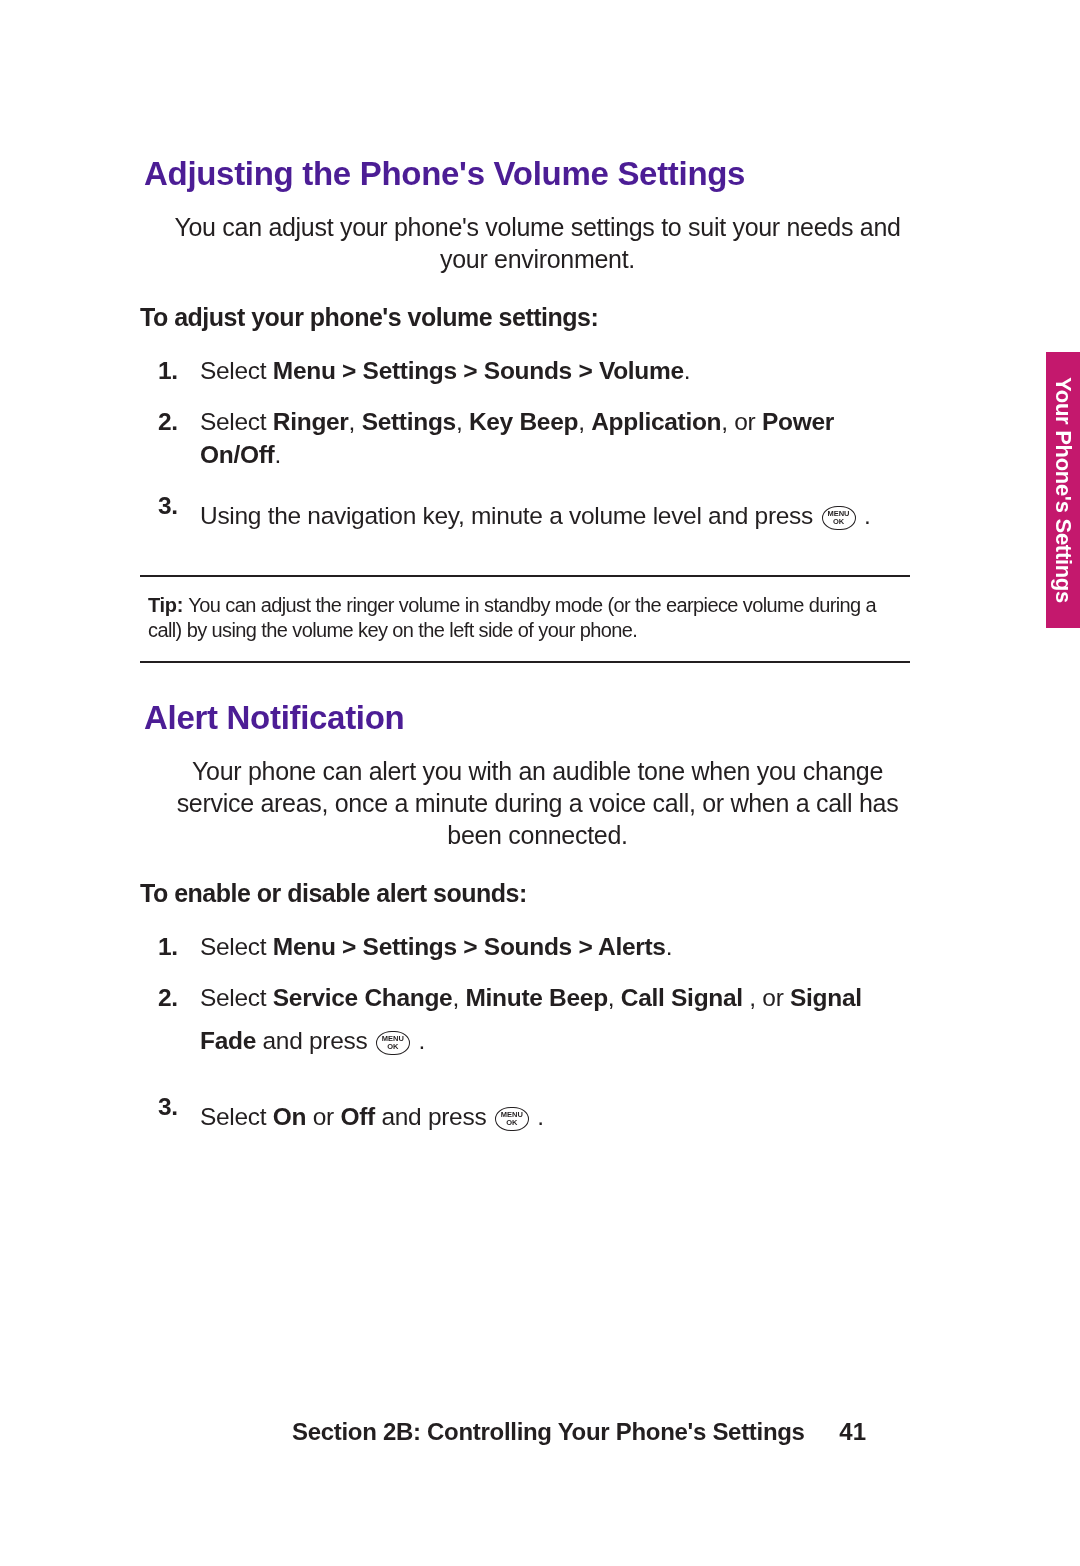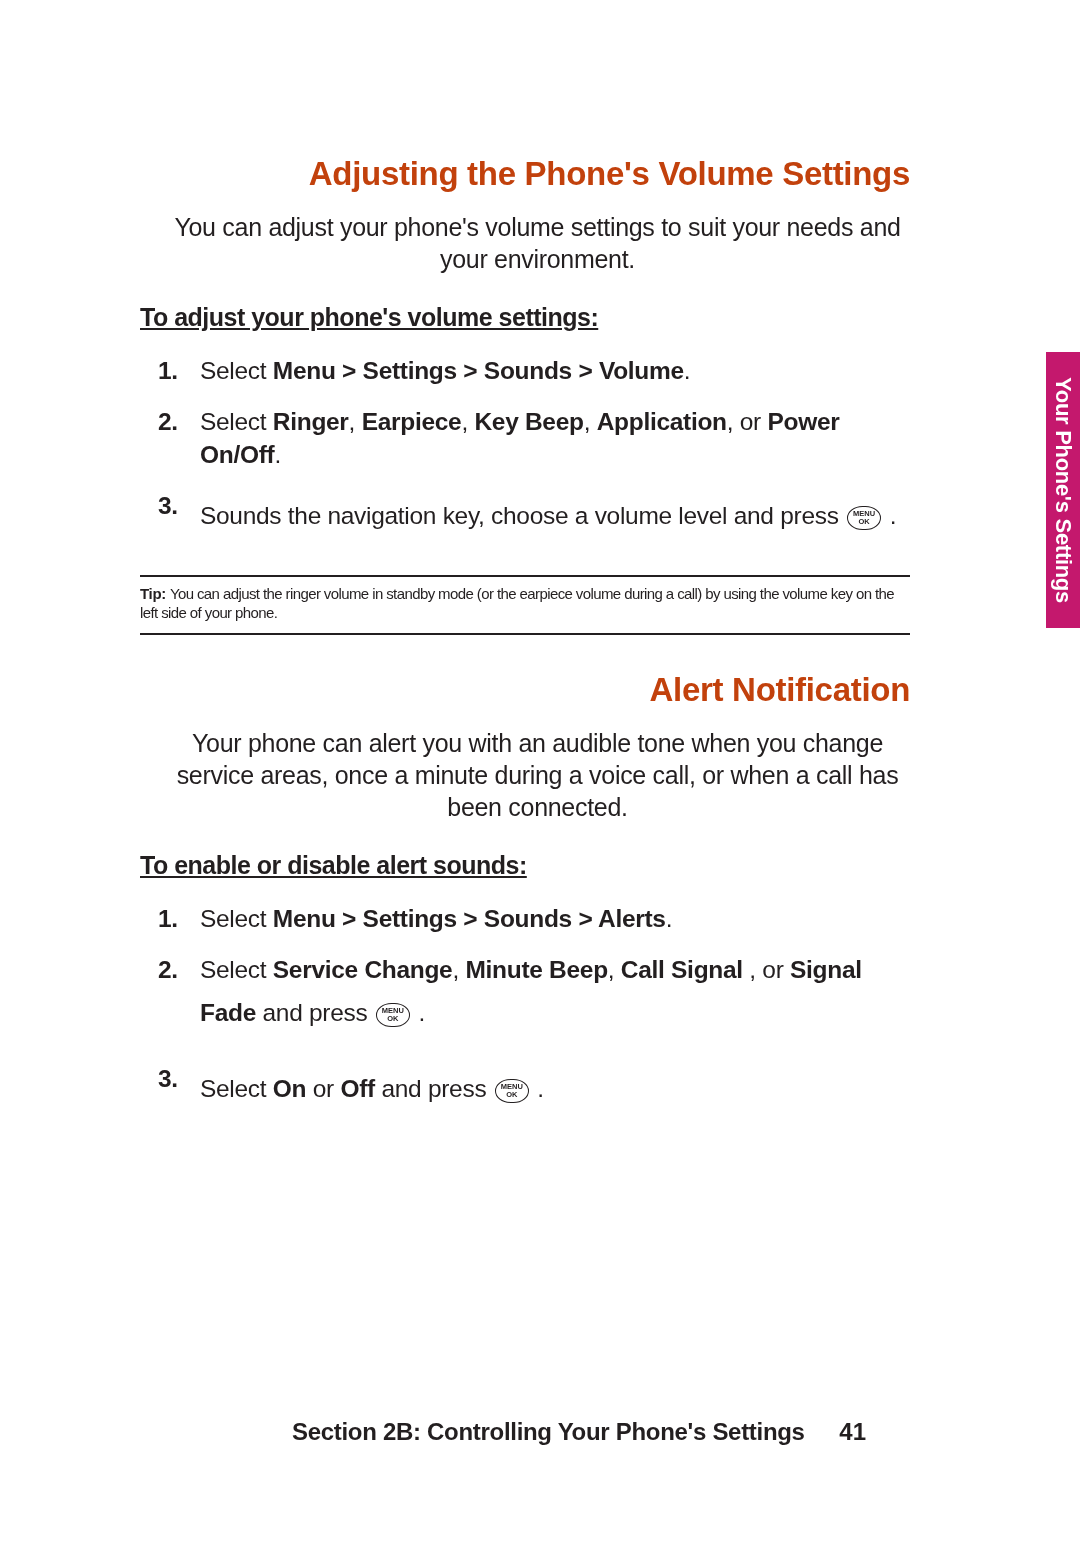--- a/index.html
+++ b/index.html
@@ -12,40 +12,38 @@
     color: #231f20;
     position: relative;
   }
   .page {
     position: absolute;
     left: 140px;
     top: 155px;
     width: 770px;
   }
   h2.section-title {
-    color: #c2410c;
+    color: #4c1d95;
     font-weight: 700;
     font-size: 33px;
     letter-spacing: -0.3px;
     margin: 0 0 18px 4px;
-    text-align: right;
   }
   p.intro {
     font-size: 25px;
     line-height: 1.28;
     margin: 0 0 28px 25px;
     letter-spacing: -0.3px;
     text-align: center;
   }
   p.subhead {
     font-weight: 700;
     font-size: 25px;
     margin: 0 0 22px 0;
     letter-spacing: -0.5px;
-    text-decoration: underline;
   }
   ol.steps {
     list-style: none;
     margin: 0 0 28px 0;
     padding: 0 0 0 60px;
   }
   ol.steps li {
     font-size: 24.5px;
     line-height: 1.35;
     margin: 0 0 18px 0;
@@ -74,22 +72,22 @@
     margin: 17px 2px;
     letter-spacing: 0;
   }
   .tip-box {
     border-top: 2px solid #231f20;
     border-bottom: 2px solid #231f20;
     padding: 8px 0 10px 0;
     margin: 0 0 36px 0;
   }
   .tip-box p {
-    margin: 0;
-    font-size: 15px;
+    margin: 8px;
+    font-size: 20px;
     line-height: 1.25;
     letter-spacing: -0.6px;
   }
   .side-tab {
     position: absolute;
     right: 0;
     top: 352px;
     width: 34px;
     height: 276px;
     background: #c4186d;
@@ -130,25 +128,25 @@
   <p class="intro">You can adjust your phone's volume settings to suit your needs and your environment.</p>
   <p class="subhead">To adjust your phone's volume settings:</p>
 
   <ol class="steps">
     <li>
       <span class="num">1.</span>
       <span>Select </span><span class="b">Menu &gt; Settings &gt; Sounds &gt; Volume</span><span>.</span>
     </li>
     <li>
       <span class="num">2.</span>
-      <span>Select </span><span class="b">Ringer</span><span>, </span><span class="b">Earpiece</span><span>, </span><span class="b">Key Beep</span><span>, </span><span class="b">Application</span><span>, or </span><span class="b">Power On/Off</span><span>.</span>
+      <span>Select </span><span class="b">Ringer</span><span>, </span><span class="b">Settings</span><span>, </span><span class="b">Key Beep</span><span>, </span><span class="b">Application</span><span>, or </span><span class="b">Power On/Off</span><span>.</span>
     </li>
     <li>
       <span class="num">3.</span>
-      <span>Sounds the navigation key, choose a volume level and press </span><span class="icon-key">MENU<br>OK</span><span> .</span>
+      <span>Using the navigation key, minute a volume level and press </span><span class="icon-key">MENU<br>OK</span><span> .</span>
     </li>
   </ol>
 
   <div class="tip-box">
     <p><span class="b">Tip: </span><span>You can adjust the ringer volume in standby mode (or the earpiece volume during a call) by using the volume key on the left side of your phone.</span></p>
   </div>
 
   <h2 class="section-title">Alert Notification</h2>
   <p class="intro">Your phone can alert you with an audible tone when you change service areas, once a minute during a voice call, or when a call has been connected.</p>
   <p class="subhead">To enable or disable alert sounds:</p>

